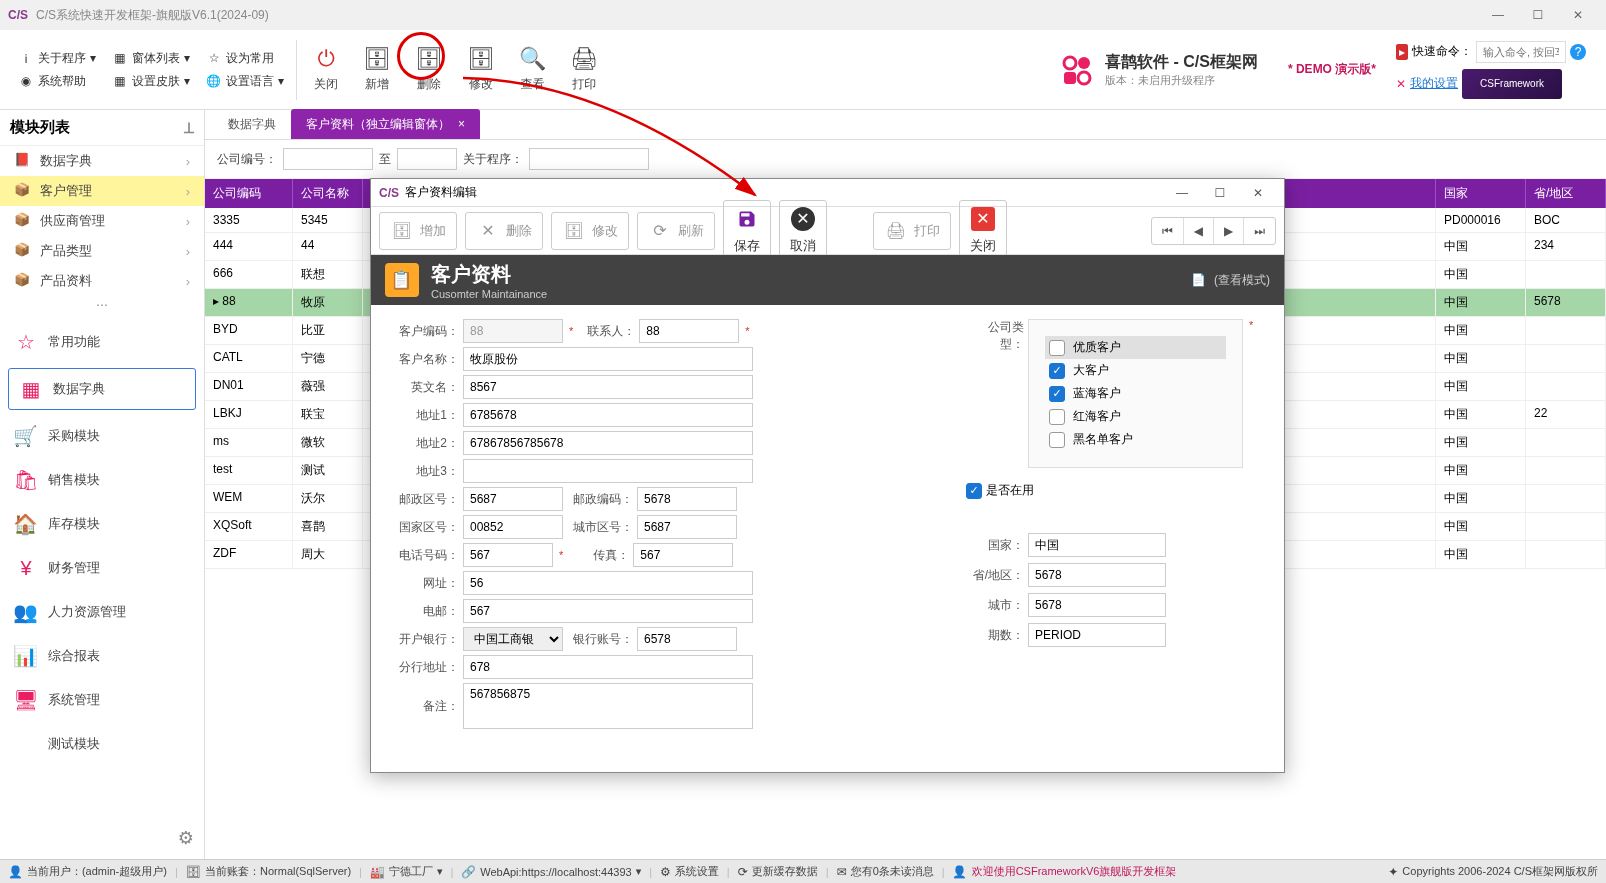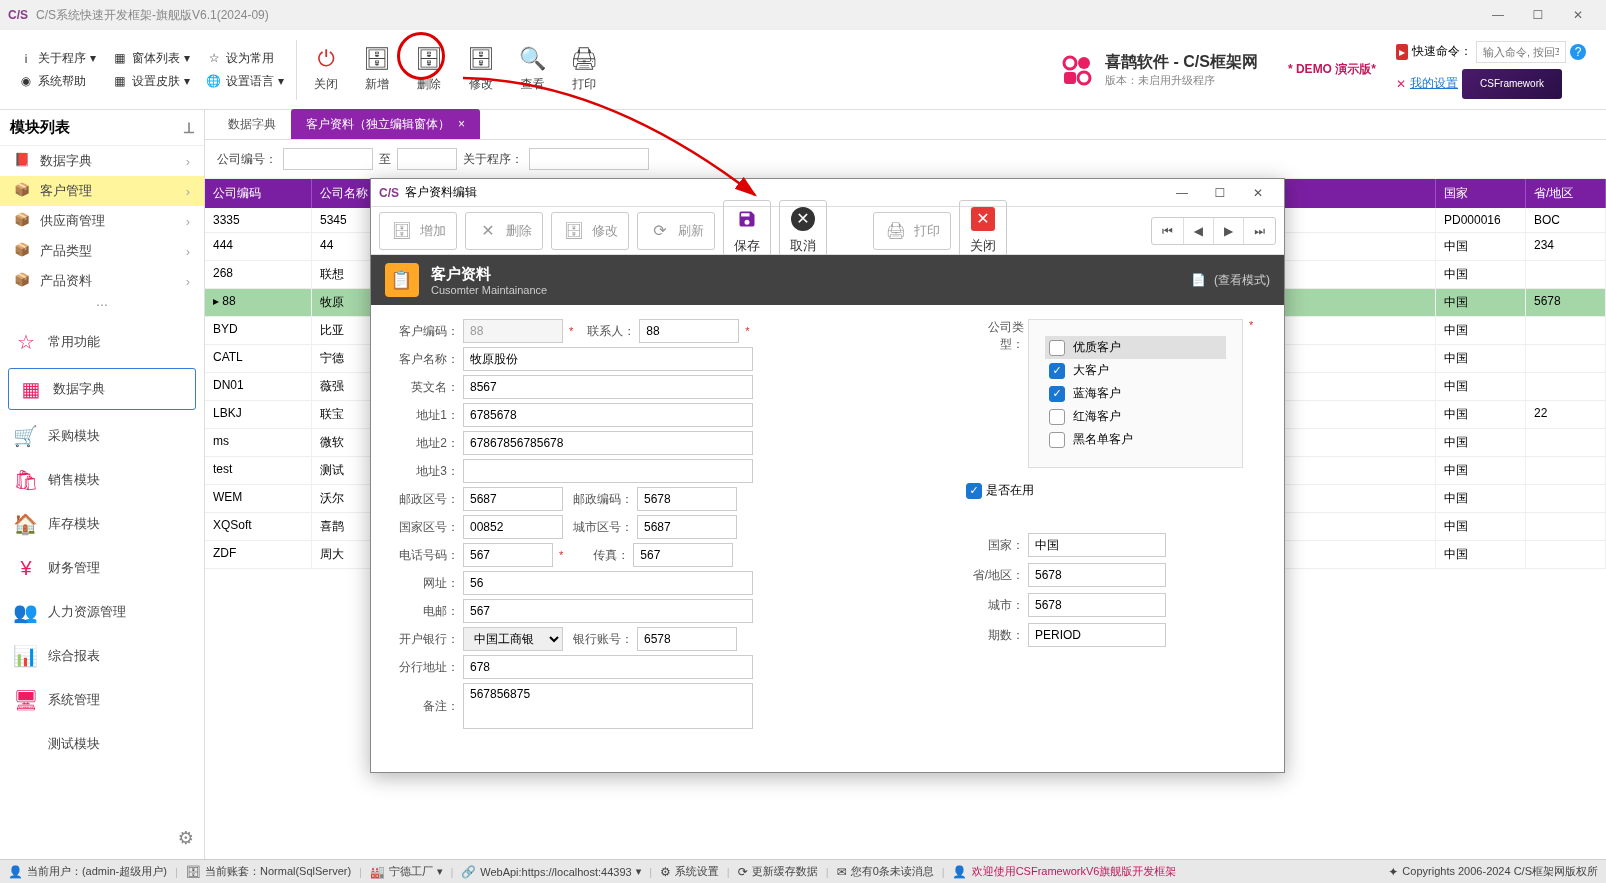--- a/index.html
+++ b/index.html
@@ -59,21 +59,21 @@
 .filter-bar input { border:1px solid #ccc; padding:3px 5px; height:22px; width:90px; }
 .filter-bar label { white-space:nowrap; }
 
 
 .grid-wrap { flex:1; overflow:auto; background:#fff; }
 .grid-header { background:#7b1fa2; color:#fff; display:flex; font-size:12px; }
 .gh { padding:6px 8px; border-right:1px solid #9c4dcc; }
 .grid-row { display:flex; border-bottom:1px solid #eee; font-size:12px; }
 .grid-row.sel { background:#a5d6a7; }
 .gc { padding:5px 8px; border-right:1px solid #f0f0f0; overflow:hidden; text-overflow:ellipsis; white-space:nowrap; }
-.col1{width:107px} .col2{width:70px} .col3{width:90px} .col4{width:80px}
+.col1{width:88px} .col2{width:70px} .col3{width:90px} .col4{width:80px}
 
 
 .main { flex:1; display:flex; flex-direction:column; position:relative; }
 
 
 .modal { position:absolute; left:370px; top:178px; width:915px; height:595px; background:#fff; border:1px solid #888; box-shadow:0 4px 20px rgba(0,0,0,.3); z-index:100; display:flex; flex-direction:column; }
 .modal-title { height:28px; display:flex; align-items:center; padding:0 8px; font-size:12px; border-bottom:1px solid #ddd; }
 .modal-title .mlogo { margin-right:6px; color:#8b3a8b; font-weight:bold; }
 .modal-title .mwin { margin-left:auto; display:flex; gap:2px; }
 .modal-title .mwb { width:36px; height:24px; display:flex; align-items:center; justify-content:center; color:#555; }
@@ -84,21 +84,21 @@
 .mtb-btn .mic { width:24px; height:24px; display:flex; align-items:center; justify-content:center; font-size:16px; }
 .mtb-btn.save { }
 .mtb-btn.save .mic svg { width:20px; height:20px; }
 .mtb-btn.cancel .mic { background:#333; color:#fff; border-radius:50%; }
 .mtb-nav { margin-left:auto; display:flex; align-items:center; border:1px solid #ccc; border-radius:3px; }
 .mtb-nav span { padding:6px 10px; color:#555; border-right:1px solid #ddd; }
 .mtb-nav span:last-child { border-right:none; }
 
 .modal-banner { height:50px; background:#424242; color:#fff; display:flex; align-items:center; padding:0 14px; gap:12px; }
 .modal-banner .bic { width:34px; height:34px; background:#ffa726; border-radius:4px; display:flex; align-items:center; justify-content:center; font-size:18px; }
-.modal-banner .btxt .b1 { font-size:15px; font-weight:bold; }
+.modal-banner .btxt .b1 { font-size:20px; font-weight:bold; }
 .modal-banner .btxt .b2 { font-size:11px; color:#ccc; }
 .modal-banner .bmode { margin-left:auto; display:flex; align-items:center; gap:8px; color:#ccc; }
 
 .modal-form { flex:1; padding:14px 18px; display:flex; gap:20px; overflow:auto; }
 .form-col { display:flex; flex-direction:column; gap:4px; }
 .form-row { display:flex; align-items:center; gap:4px; }
 .f-label { width:70px; text-align:right; color:#555; font-size:12px; }
 .f-input { border:1px solid #ccc; padding:3px 6px; height:24px; font-size:12px; }
 .f-input.w1 { width:100px; }
 .f-input.w2 { width:290px; }
@@ -331,21 +331,21 @@
             <div class="gc col4">BOC</div>
           </div>
           <div class="grid-row">
             <div class="gc col1">444</div>
             <div class="gc col2">44</div>
             <div class="gc" style="flex:1"></div>
             <div class="gc col3">中国</div>
             <div class="gc col4">234</div>
           </div>
           <div class="grid-row">
-            <div class="gc col1">268</div>
+            <div class="gc col1">666</div>
             <div class="gc col2">联想</div>
             <div class="gc" style="flex:1"></div>
             <div class="gc col3">中国</div>
             <div class="gc col4"></div>
           </div>
           <div class="grid-row sel">
             <div class="gc col1">▸ 88</div>
             <div class="gc col2">牧原</div>
             <div class="gc" style="flex:1"></div>
             <div class="gc col3">中国</div>

